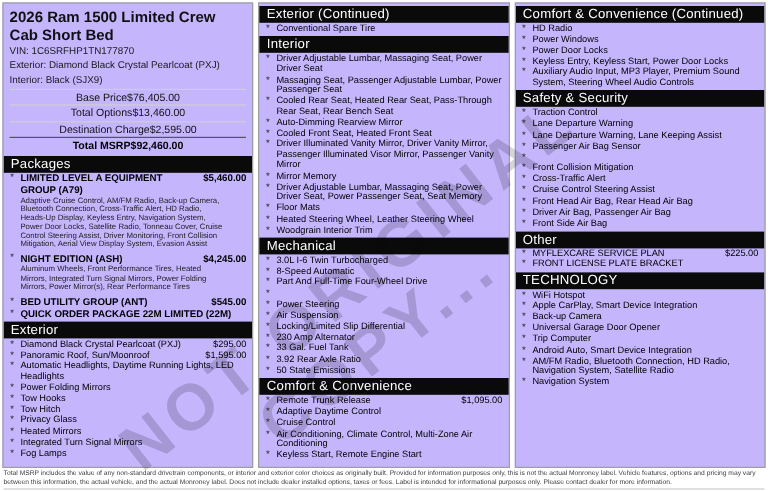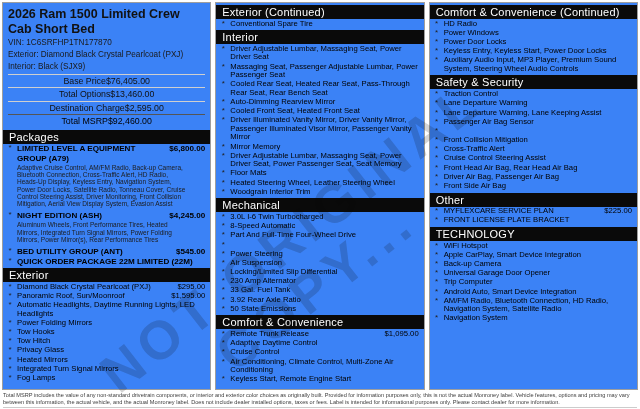--- a/index.html
+++ b/index.html
@@ -5,29 +5,29 @@
   html,body{margin:0;padding:0;}
   body{
     width:640px;height:409px;position:relative;overflow:hidden;
     background:#ffffff;color:#000;
     font-family:"Liberation Sans","DejaVu Sans",sans-serif;
     -webkit-font-smoothing:antialiased;
   }
   .page{position:absolute;left:0;top:0;right:0;padding:2px 2px 0;display:flex;gap:4px;box-sizing:border-box;}
   .col{
     flex:1 1 0;min-width:0;height:388px;box-sizing:border-box;
-    border:1px solid #9e9e9e;background:#3b82f6;overflow:hidden;position:relative;
+    border:1px solid #9e9e9e;background:#c4b5fd;overflow:hidden;position:relative;
   }
   
   .vehicle-header{padding:4px 5px 0 5px;}
   .title{font-size:12.5px;font-weight:bold;line-height:14.5px;color:#111;}
   .meta{font-size:8.2px;line-height:11.5px;color:#1a1a1a;margin-top:0.5px;}
   .prices{padding:0 5px;margin-top:2px;}
   .prow{display:flex;justify-content:center;font-size:8.8px;line-height:10.4px;padding:1px 0;border-top:1px solid #cfcfcf;color:#111;}
-  .prow.total{border-top:1.5px solid #555;font-weight:normal;color:#000;}
+  .prow.total{border-top:1.5px solid #555;font-weight:bold;color:#000;}
   
   .bar{
     background:#0a0a0a;color:#fff;font-size:11px;font-weight:normal;
     line-height:10px;padding:2px 6px;margin-top:2px;letter-spacing:0.2px;
   }
   
   .item{display:flex;align-items:flex-start;font-size:7.7px;line-height:8.5px;padding:0.7px 5px 0 0;color:#000;}
   .bul{flex:0 0 14px;text-align:center;font-size:8px;line-height:8.5px;color:#222;}
   .txt{flex:1 1 auto;min-width:0;}
   .price{flex:0 0 auto;margin-left:4px;white-space:nowrap;}
@@ -78,21 +78,21 @@
       <div class="prow total">
         <span>Total MSRP</span>
         <span>$92,460.00</span>
       </div>
     </div>
     <div class="sections">
         <div class="bar">Packages</div>
         <div class="item pkg">
           <span class="bul">*</span>
           <span class="txt">LIMITED LEVEL A EQUIPMENT GROUP (A79)</span>
-          <span class="price">$6,800.00</span>
+          <span class="price">$5,460.00</span>
         </div>
         <div class="desc">Adaptive Cruise Control, AM/FM Radio, Back-up Camera, Bluetooth Connection, Cross-Traffic Alert, HD Radio, Heads-Up Display, Keyless Entry, Navigation System, Power Door Locks, Satellite Radio, Tonneau Cover, Cruise Control Steering Assist, Driver Monitoring, Front Collision Mitigation, Aerial View Display System, Evasion Assist</div>
         <div class="item pkg">
           <span class="bul">*</span>
           <span class="txt">NIGHT EDITION (ASH)</span>
           <span class="price">$4,245.00</span>
         </div>
         <div class="desc">Aluminum Wheels, Front Performance Tires, Heated Mirrors, Integrated Turn Signal Mirrors, Power Folding Mirrors, Power Mirror(s), Rear Performance Tires</div>
         <div class="item pkg">
           <span class="bul">*</span>

